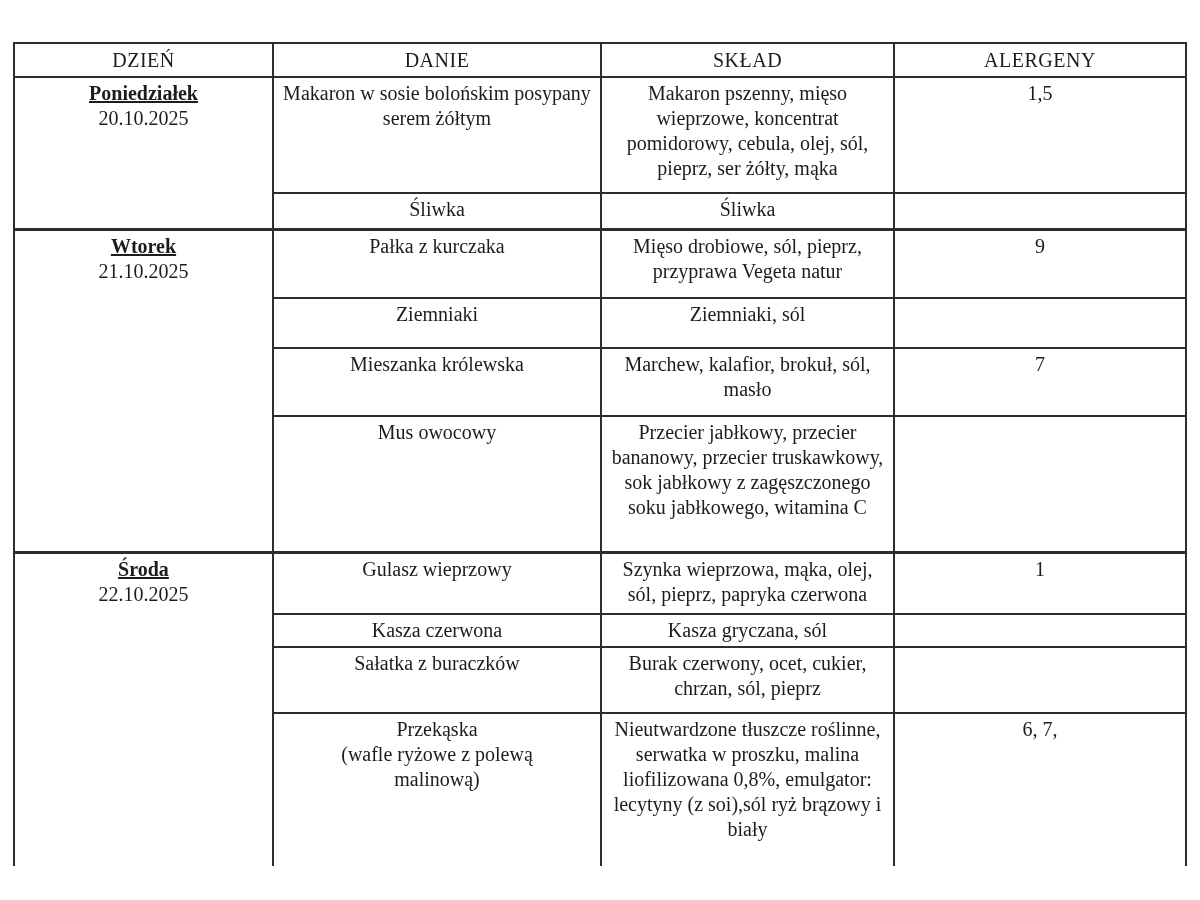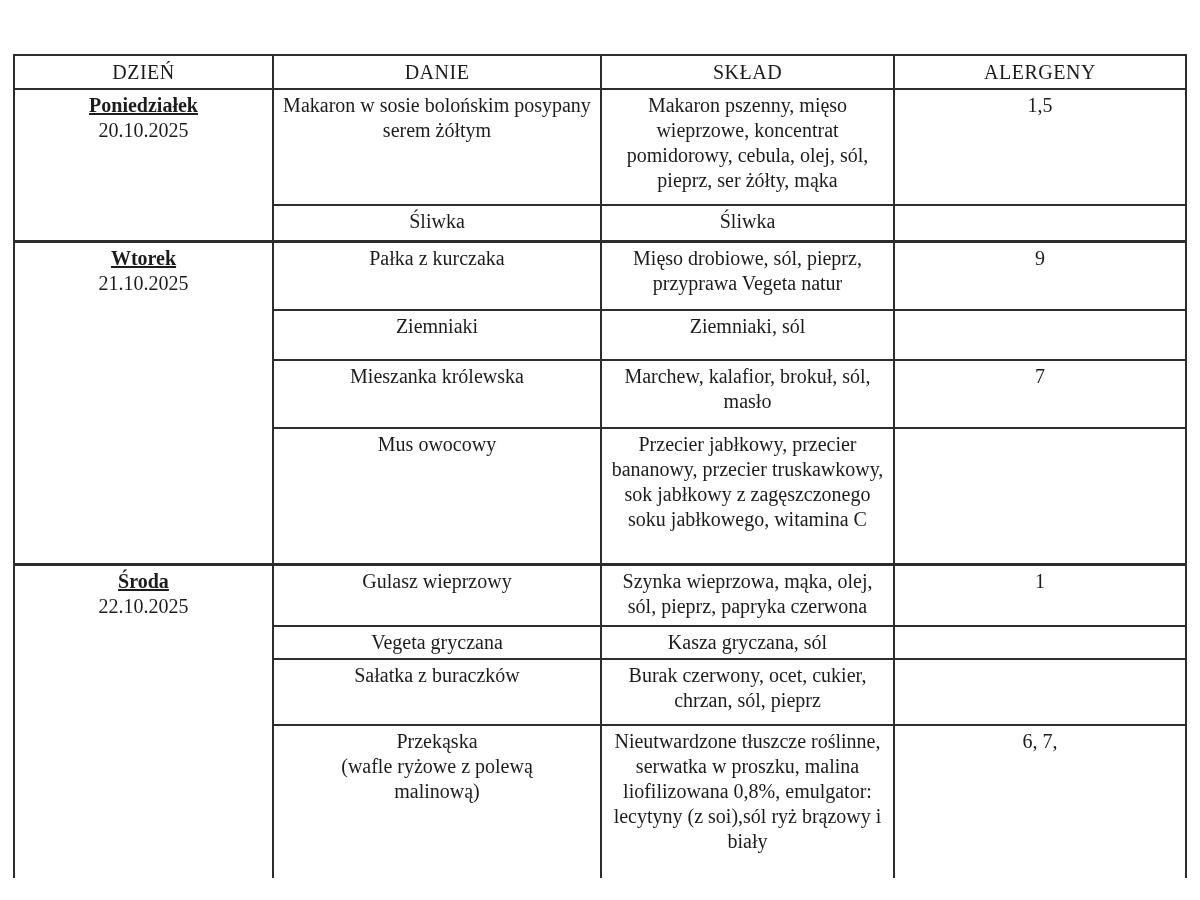--- a/index.html
+++ b/index.html
@@ -8,21 +8,21 @@
     width: 1200px;
     height: 900px;
     background: #ffffff;
     overflow: hidden;
     font-family: "Liberation Serif", "DejaVu Serif", serif;
     color: #1c1c1c;
   }
   .table-clip {
     position: absolute;
     left: 13px;
-    top: 54px;
+    top: 42px;
     width: 1176px;
     height: 824px;   
     overflow: hidden;
   }
   table.menu {
     border-collapse: collapse;
     table-layout: fixed;
     width: 1172px;
   }
   table.menu th,
@@ -104,21 +104,21 @@
             <td class="ingredients-cell">Przecier jabłkowy, przecier bananowy, przecier truskawkowy, sok jabłkowy z zagęszczonego soku jabłkowego, witamina C</td>
             <td class="allergens-cell"></td>
           </tr>
           <tr class="group-start" style="height: 62px;">
             <td class="day-cell" rowspan="4"><div class="day-name">Środa</div><div class="day-date">22.10.2025</div></td>
             <td class="dish-cell">Gulasz wieprzowy</td>
             <td class="ingredients-cell">Szynka wieprzowa, mąka, olej, sól, pieprz, papryka czerwona</td>
             <td class="allergens-cell">1</td>
           </tr>
           <tr style="height: 33px;">
-            <td class="dish-cell">Vegeta gryczana</td>
+            <td class="dish-cell">Kasza czerwona</td>
             <td class="ingredients-cell">Kasza gryczana, sól</td>
             <td class="allergens-cell"></td>
           </tr>
           <tr style="height: 66px;">
             <td class="dish-cell">Sałatka z buraczków</td>
             <td class="ingredients-cell">Burak czerwony, ocet, cukier, chrzan, sól, pieprz</td>
             <td class="allergens-cell"></td>
           </tr>
           <tr style="height: 157px;">
             <td class="dish-cell">Przekąska

